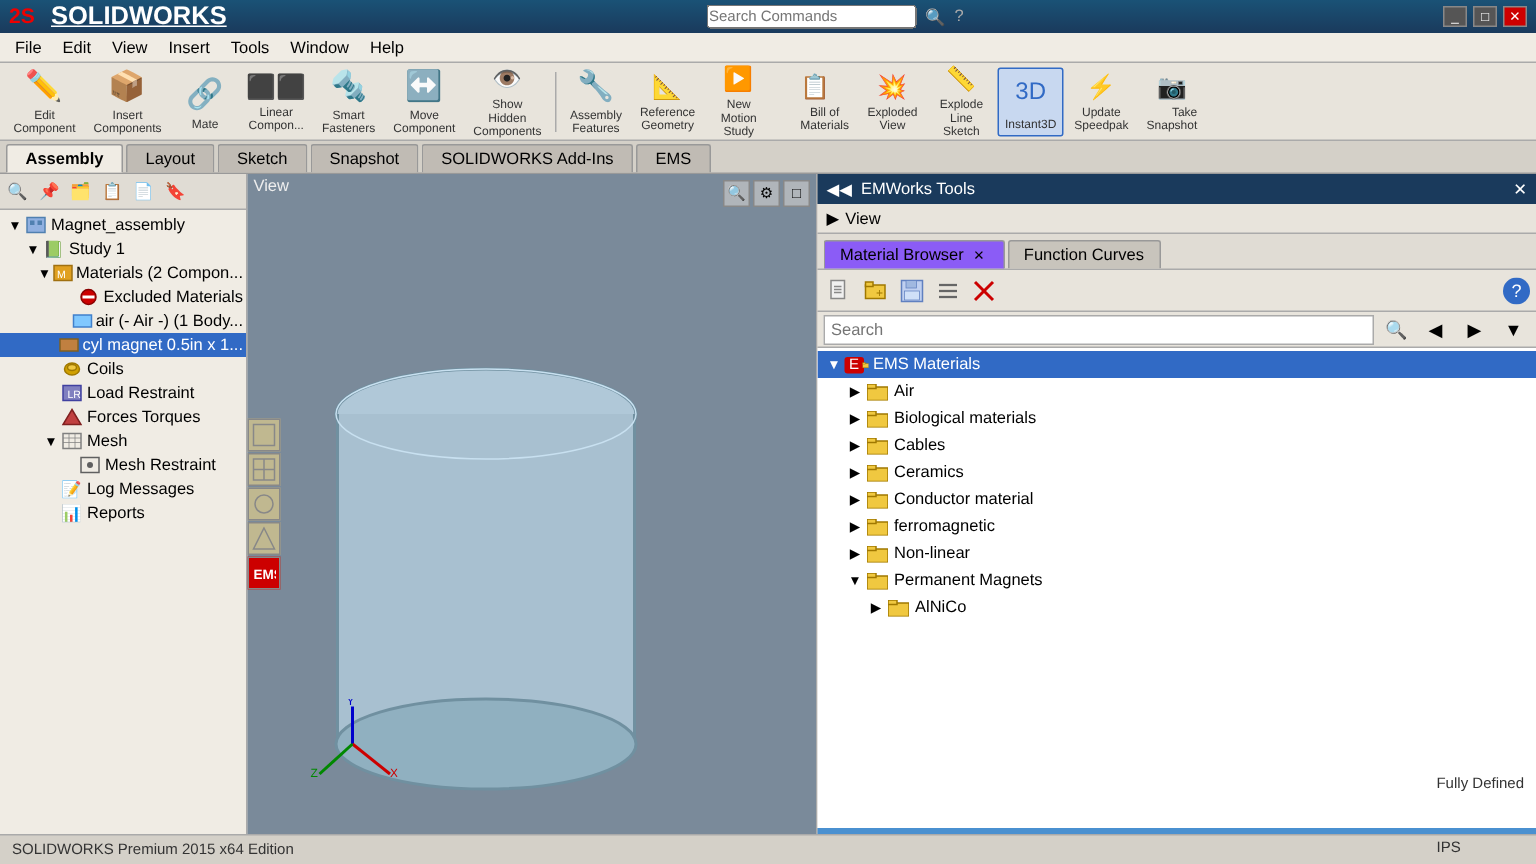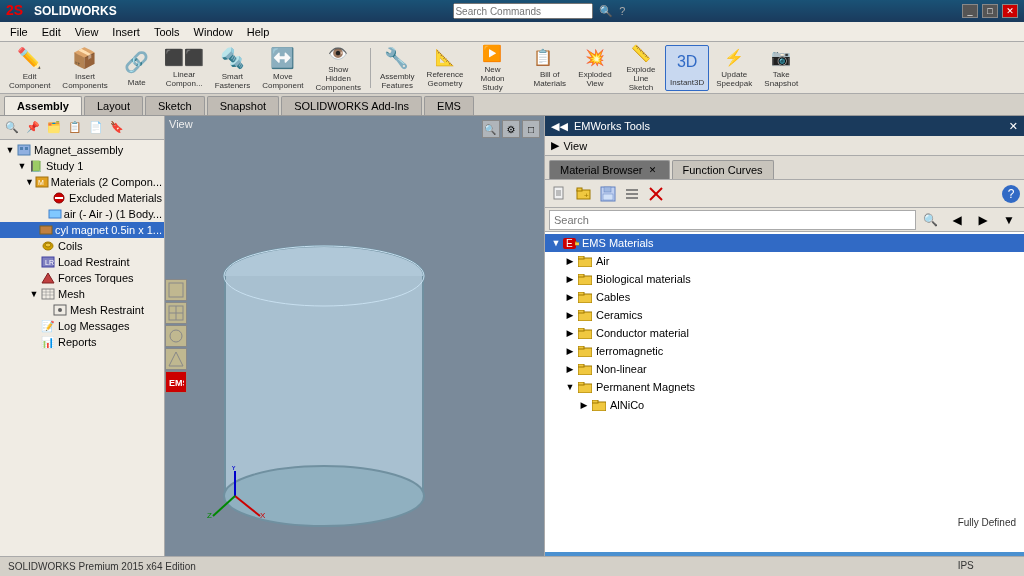--- a/index.html
+++ b/index.html
@@ -47,21 +47,21 @@
     #viewport-toolbar { position: absolute; top: 4px; right: 4px; display: flex; gap: 2px; }
     .vp-btn { width: 18px; height: 18px; background: rgba(200,200,200,0.7); border: 1px solid #888; display: flex; align-items: center; justify-content: center; font-size: 10px; cursor: pointer; }
     #left-icons { position: absolute; left: 0; top: 50%; transform: translateY(-50%); display: flex; flex-direction: column; gap: 1px; }
     .side-icon { width: 22px; height: 22px; background: #c0b890; border: 1px solid #888; display: flex; align-items: center; justify-content: center; font-size: 11px; cursor: pointer; }
 
     
     #rightpanel { width: 480px; background: #e8e4dc; border-left: 1px solid #aaa; display: flex; flex-direction: column; }
     #rp-header { height: 20px; background: #1a3a5c; display: flex; align-items: center; justify-content: space-between; padding: 0 6px; color: white; }
     #rp-tabs { height: 24px; background: #e0dcd4; border-bottom: 1px solid #aaa; display: flex; align-items: flex-end; padding: 0 4px; }
     .rp-tab { padding: 3px 10px; background: #c8c4bc; border: 1px solid #999; border-bottom: none; cursor: pointer; font-size: 11px; margin-right: 2px; border-radius: 2px 2px 0 0; display: flex; align-items: center; gap: 4px; }
-    .rp-tab.active { background: #737373; }
+    .rp-tab.active { background: #8b5cf6; }
     .rp-tab .close-btn { width: 12px; height: 12px; display: flex; align-items: center; justify-content: center; font-size: 9px; cursor: pointer; }
     #rp-toolbar { height: 28px; background: #e8e4dc; border-bottom: 1px solid #aaa; display: flex; align-items: center; padding: 0 4px; gap: 2px; }
     .rp-tool { width: 22px; height: 22px; display: flex; align-items: center; justify-content: center; cursor: pointer; border: 1px solid transparent; border-radius: 2px; font-size: 12px; }
     .rp-search { flex: 1; height: 20px; border: 1px solid #aaa; padding: 0 4px; font-size: 11px; background: white; }
     #rp-tree { flex: 1; overflow: hidden; background: white; padding: 2px 0; }
     .mat-item { display: flex; align-items: center; padding: 2px 4px; cursor: pointer; font-size: 11px; white-space: nowrap; }
     .mat-item.selected { background: #316ac5; color: white; }
     .mat-arrow { width: 14px; display: inline-block; text-align: center; font-size: 9px; }
     .mat-icon { width: 16px; height: 14px; margin-right: 3px; display: inline-flex; align-items: center; justify-content: center; }
     #rp-bottom { height: 4px; background: #4a90d0; }
@@ -79,21 +79,21 @@
 </head>
 <body>
 
 <div id="titlebar">
   <div class="title-left">
     <span style="color:#e00;font-weight:bold;font-size:13px;">
       <svg width="22" height="18" viewBox="0 0 22 18">
           <text x="0" y="14" font-size="14" font-weight="bold" fill="#e00">2S</text>
         </svg>
     </span>
-    <span style="font-weight:bold;font-size:12px;color:white;">SOLIDWORKS</span>
+    <span style="font-weight:bold;font-size:17px;color:white;text-decoration:underline;">SOLIDWORKS</span>
   </div>
   <div style="display:flex;align-items:center;gap:6px;">
     <input type="text" style="width: 140px; height: 16px; font-size: 10px;" placeholder="Search Commands">
     <span style="color:#aaa;">🔍</span>
     <span style="color:#aaa;">?</span>
   </div>
   <div class="title-right">
     <div class="win-btn">_</div>
     <div class="win-btn">□</div>
     <div class="win-btn" style="background:#c00;">✕</div>
@@ -167,21 +167,21 @@
   <div class="tool-btn active">
     <div class="tool-icon" style="font-size:16px;color:#316ac5;">3D</div>
     <span style="font-size:8px;">Instant3D</span>
   </div>
   <div class="tool-btn">
     <div class="tool-icon" style="font-size:16px;">⚡</div>
     <span style="font-size:8px;text-align:center;">Update<br>Speedpak</span>
   </div>
   <div class="tool-btn">
     <div class="tool-icon" style="font-size:16px;">📷</div>
-    <span style="font-size:8px;text-align:center;">Take<br>Snapshot</span>
+    <span style="font-size:8px;text-align:right;">Take<br>Snapshot</span>
   </div>
 </div>
 
 <div id="tabbar">
   <div class="tab active">Assembly</div>
   <div class="tab">Layout</div>
   <div class="tab">Sketch</div>
   <div class="tab">Snapshot</div>
   <div class="tab">SOLIDWORKS Add-Ins</div>
   <div class="tab">EMS</div>

